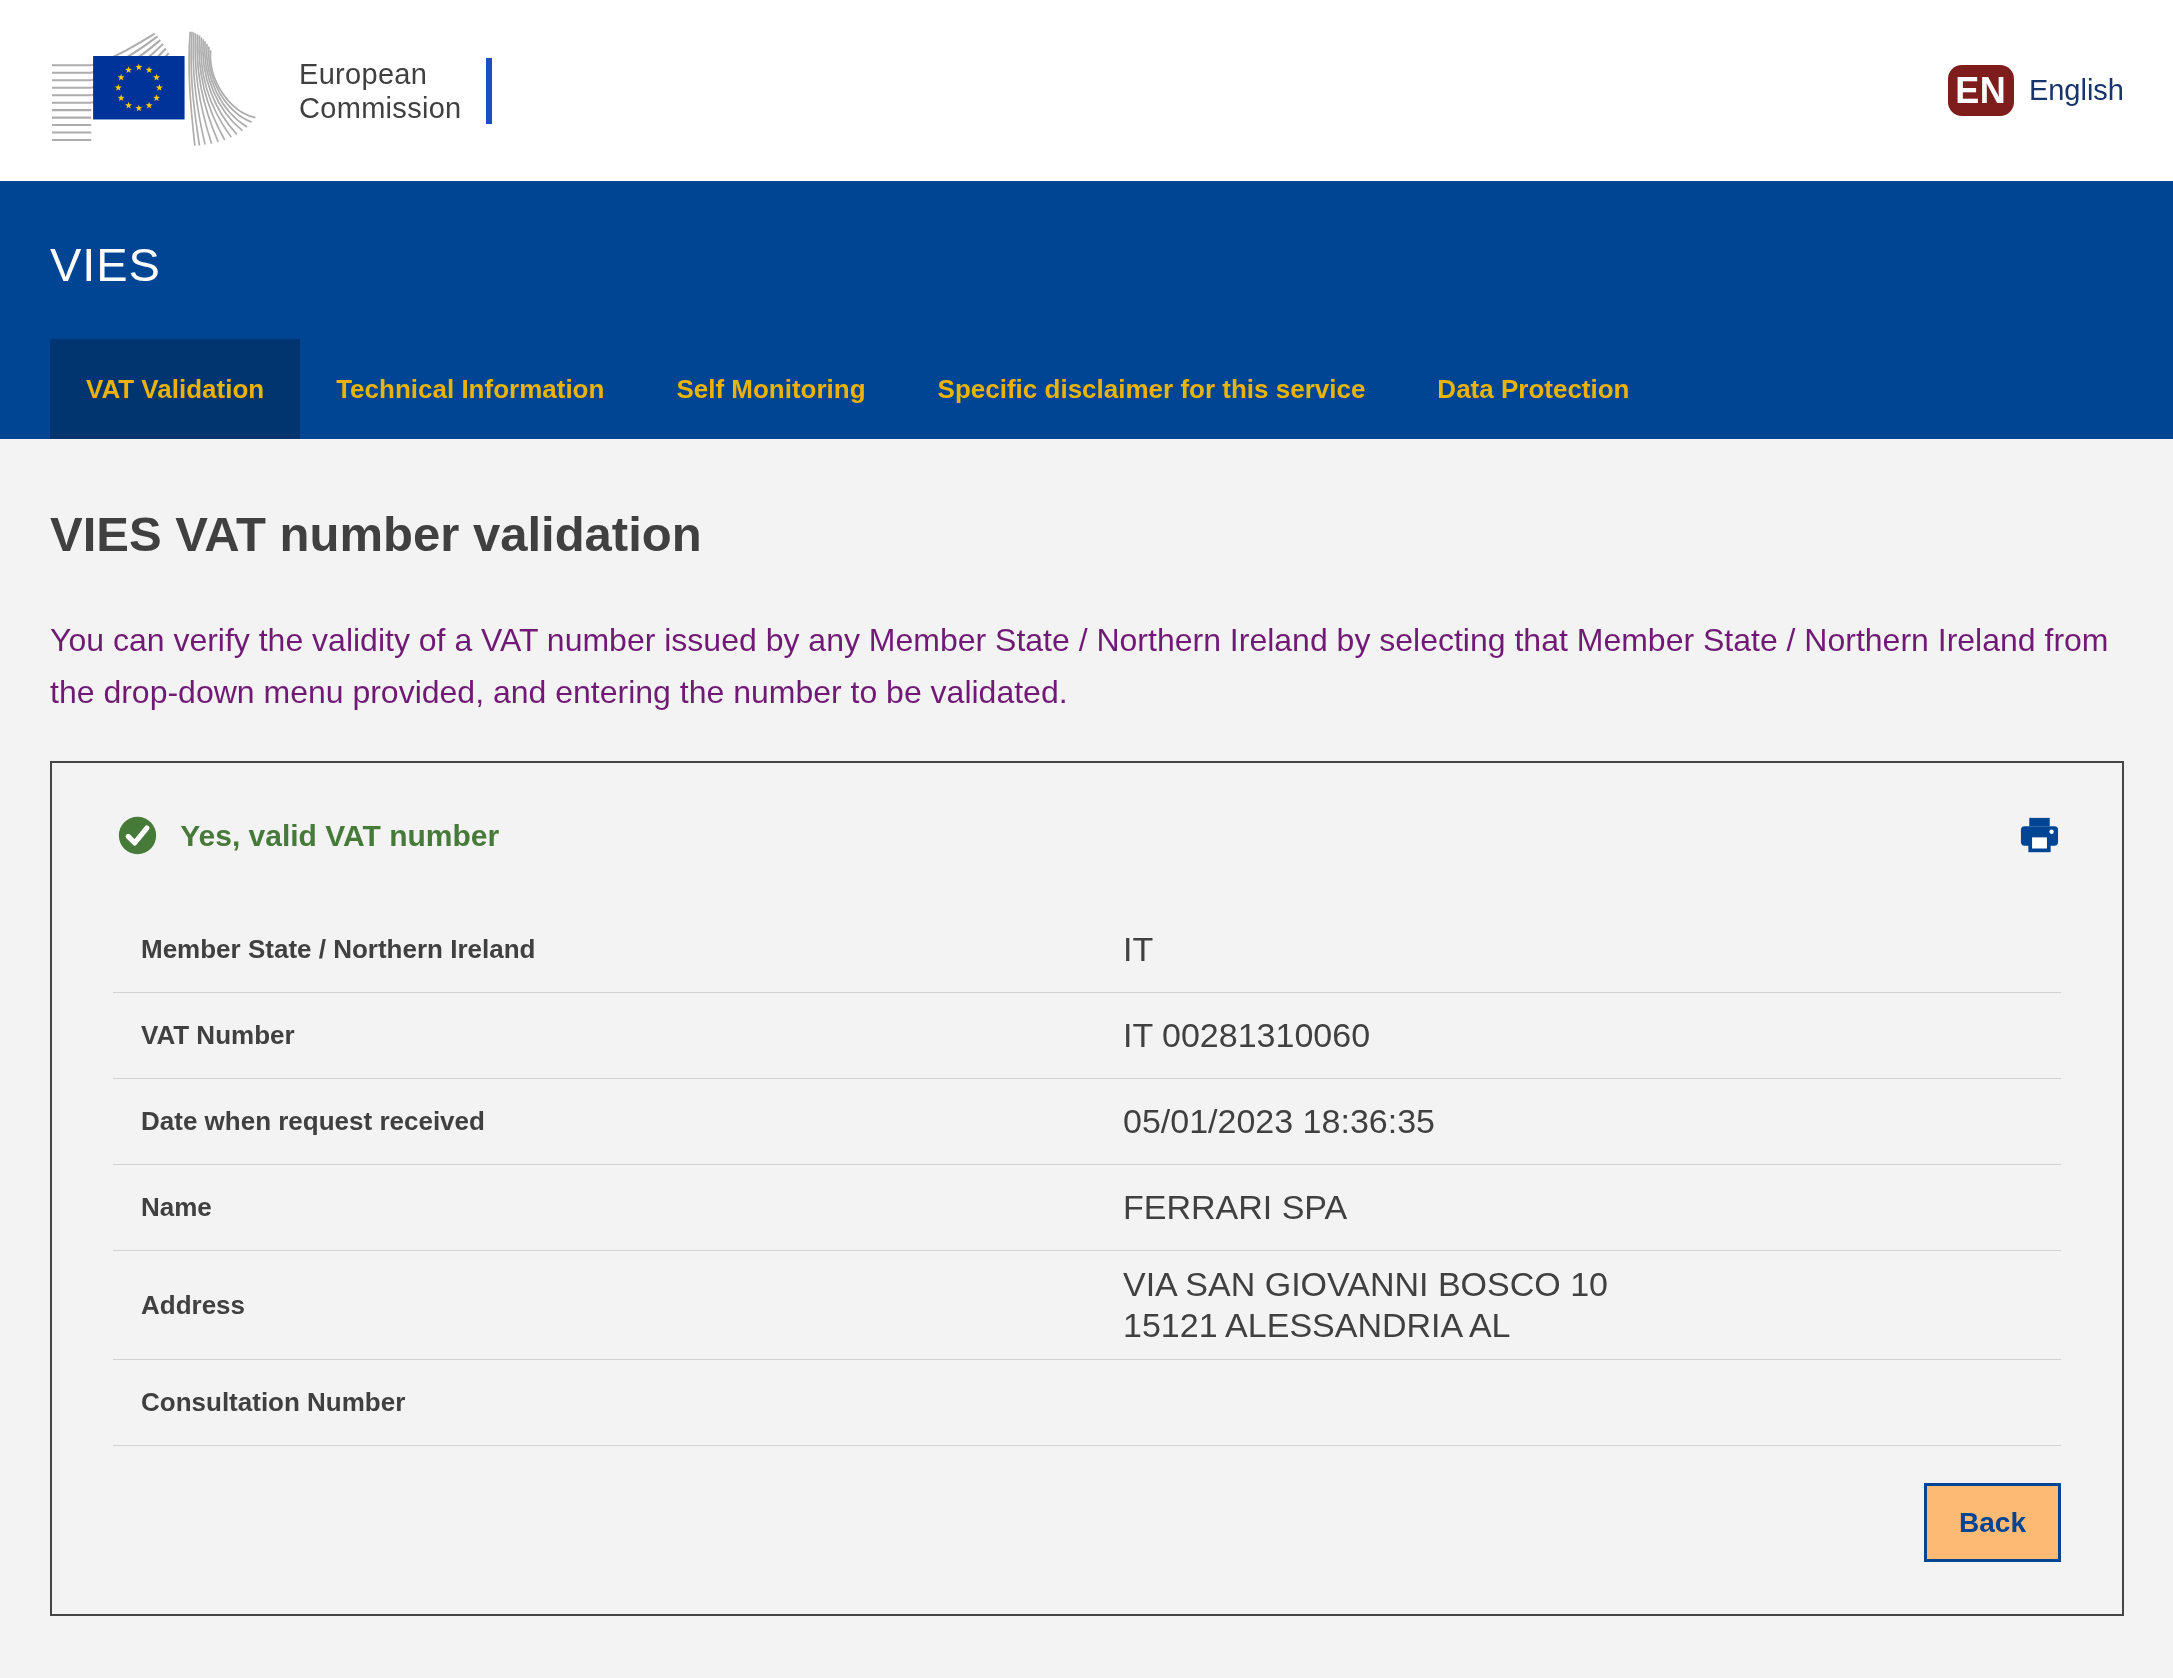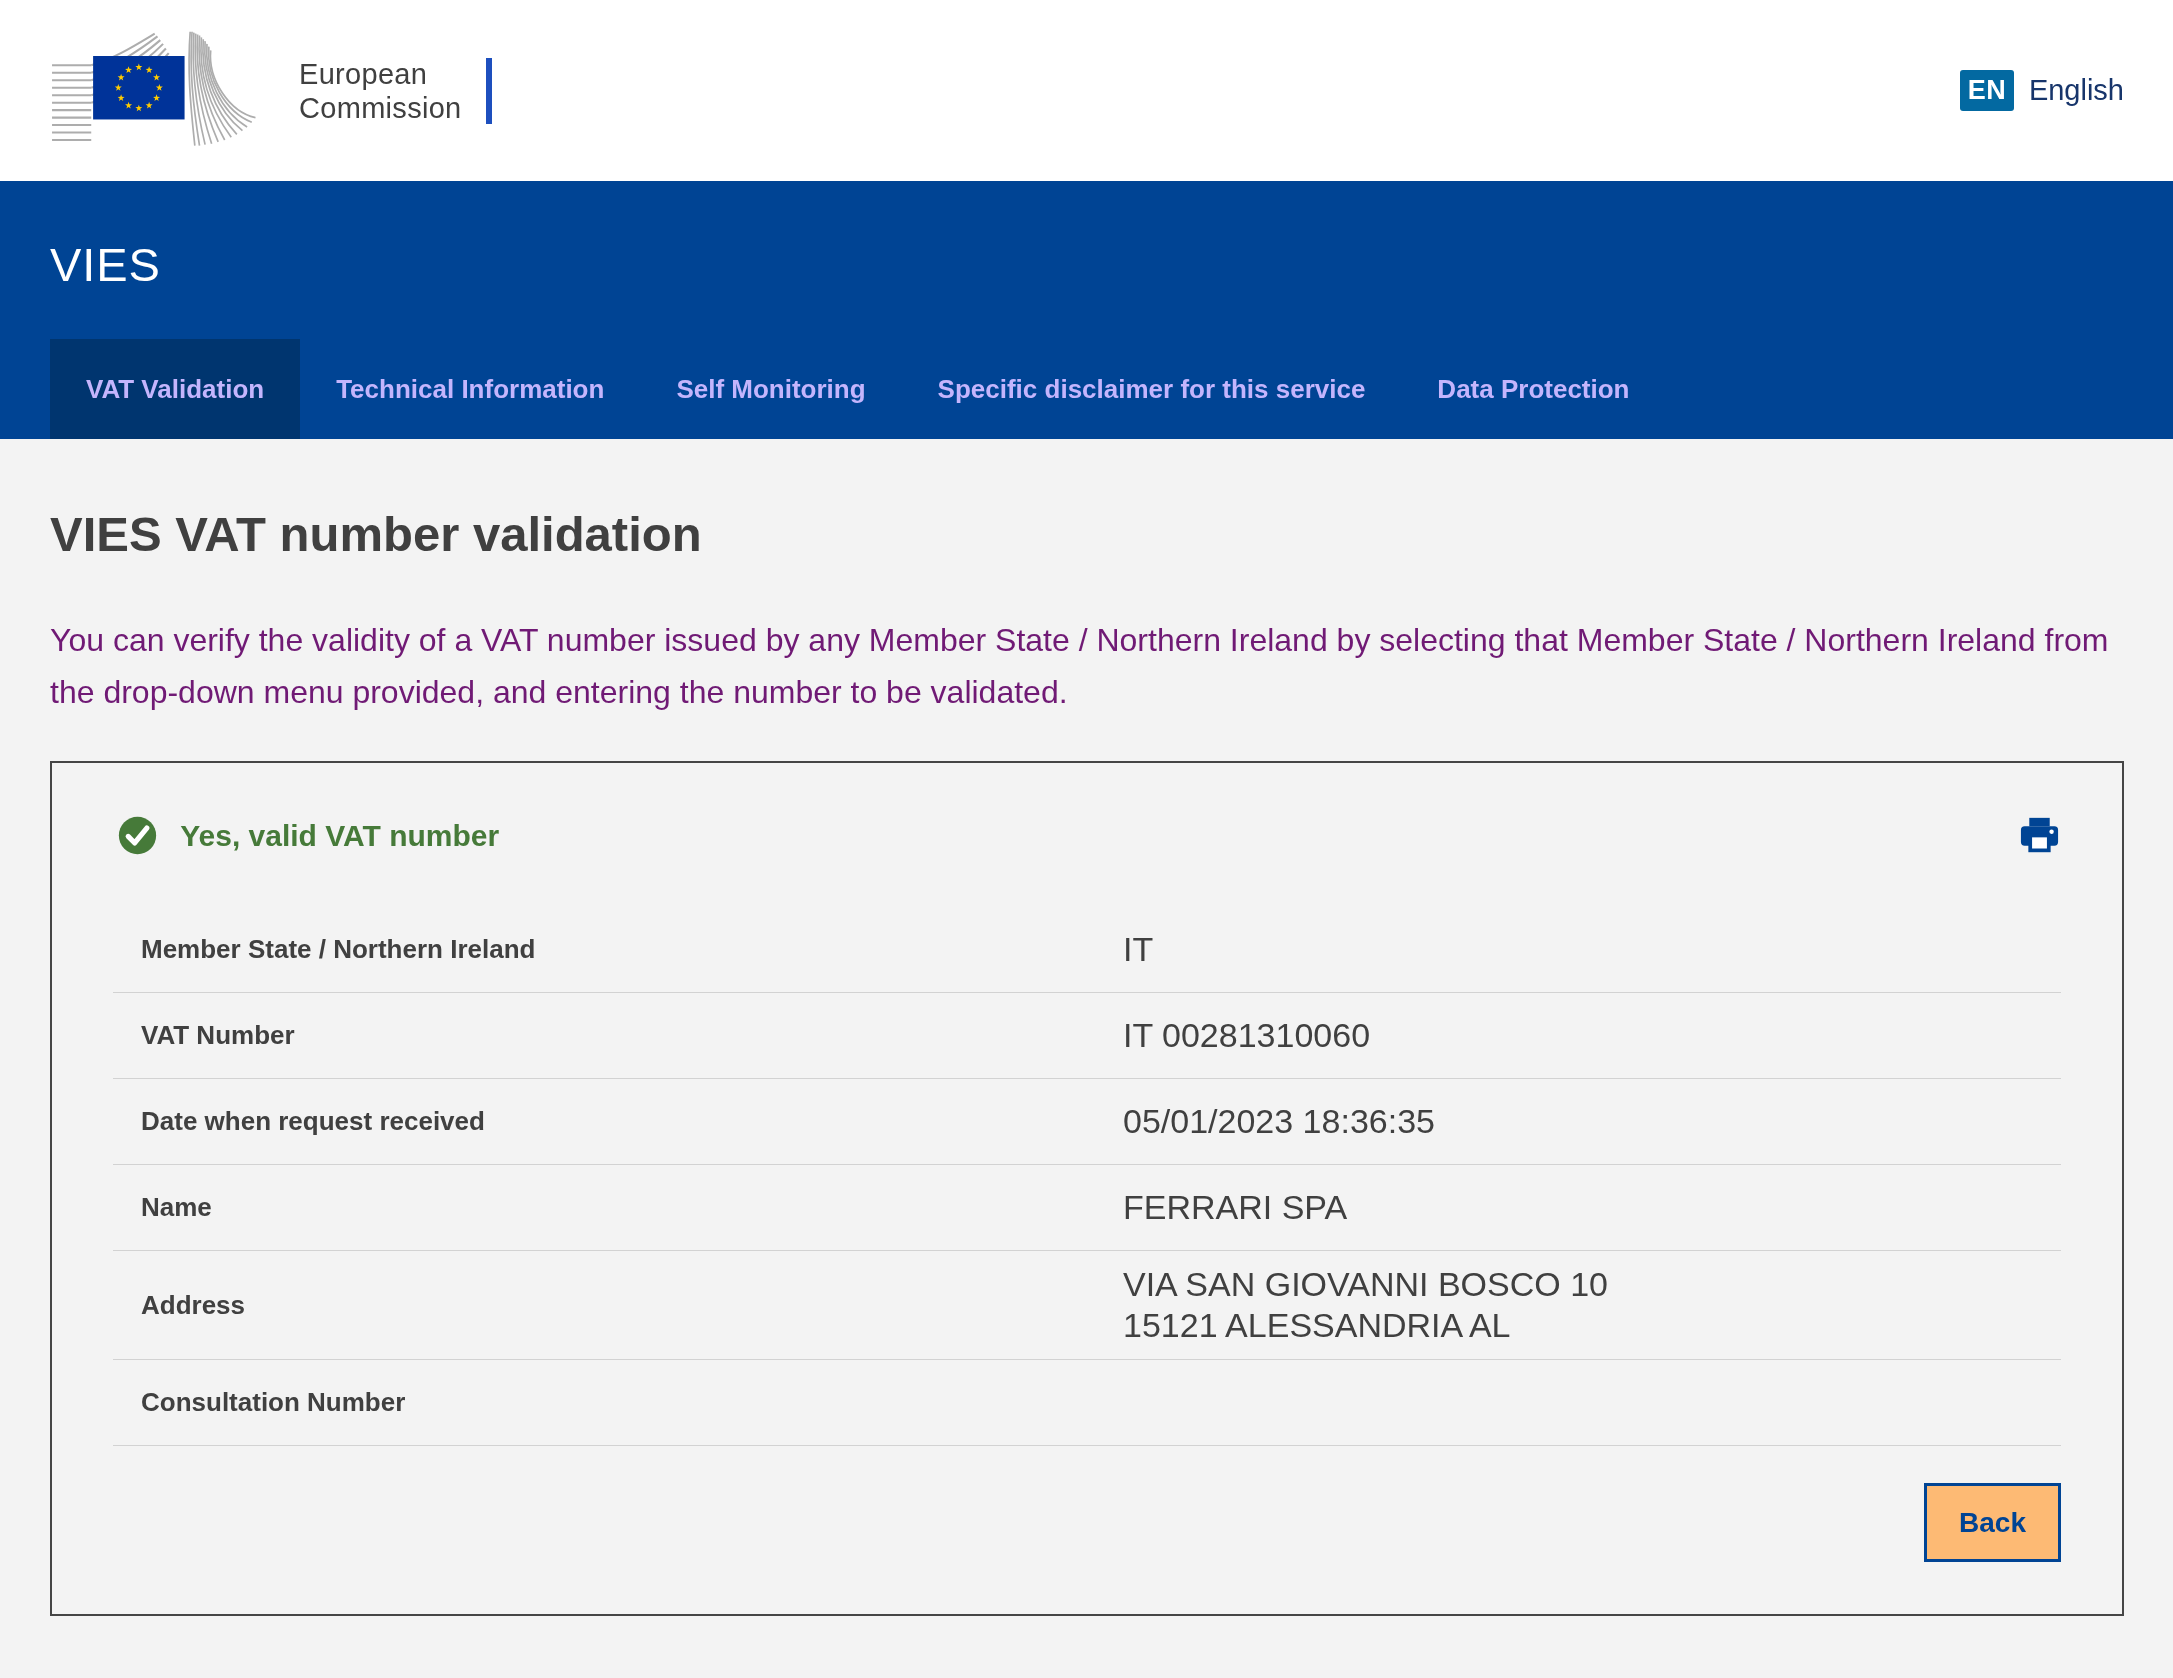--- a/index.html
+++ b/index.html
@@ -31,42 +31,42 @@
     letter-spacing: 0.3px;
   }
   .logo-text span { display: block; }
   .logo-bar {
     width: 6.6px; height: 66px;
     background: #1d4fbe;
     margin-left: 24px;
   }
   .lang { display: flex; align-items: center; gap: 15px; cursor: pointer; }
   .en-badge {
-    background: #0369a1; color: #ffffff;
-    font-size: 27px; font-weight: bold;
-    padding: 4.7px 7.5px; border-radius: 3px;
+    background: #7f1d1d; color: #ffffff;
+    font-size: 36px; font-weight: bold;
+    padding: 4.7px 7.5px; border-radius: 14px;
     letter-spacing: 0.5px;
   }
   .lang-label { font-size: 29px; color: #17356b; }
 
   
   .bluebar { background: #004494; }
   .app-title {
     color: #ffffff;
     font-size: 47px;
     font-weight: 400;
     padding: 56px 50px 47px;
     letter-spacing: 0.9px;
   }
   .tabs { display: flex; padding-left: 50px; }
   .tab {
     height: 100px;
     display: flex; align-items: center; gap: 13px;
     padding: 0 36px;
-    color: #c4b5fd;
+    color: #eab308;
     font-size: 26px;
     font-weight: bold;
     text-decoration: none;
     cursor: pointer;
     white-space: nowrap;
   }
   .tab.active { background: #00356f; }
   .chev { display: block; margin-top: 3.7px; }
 
   

